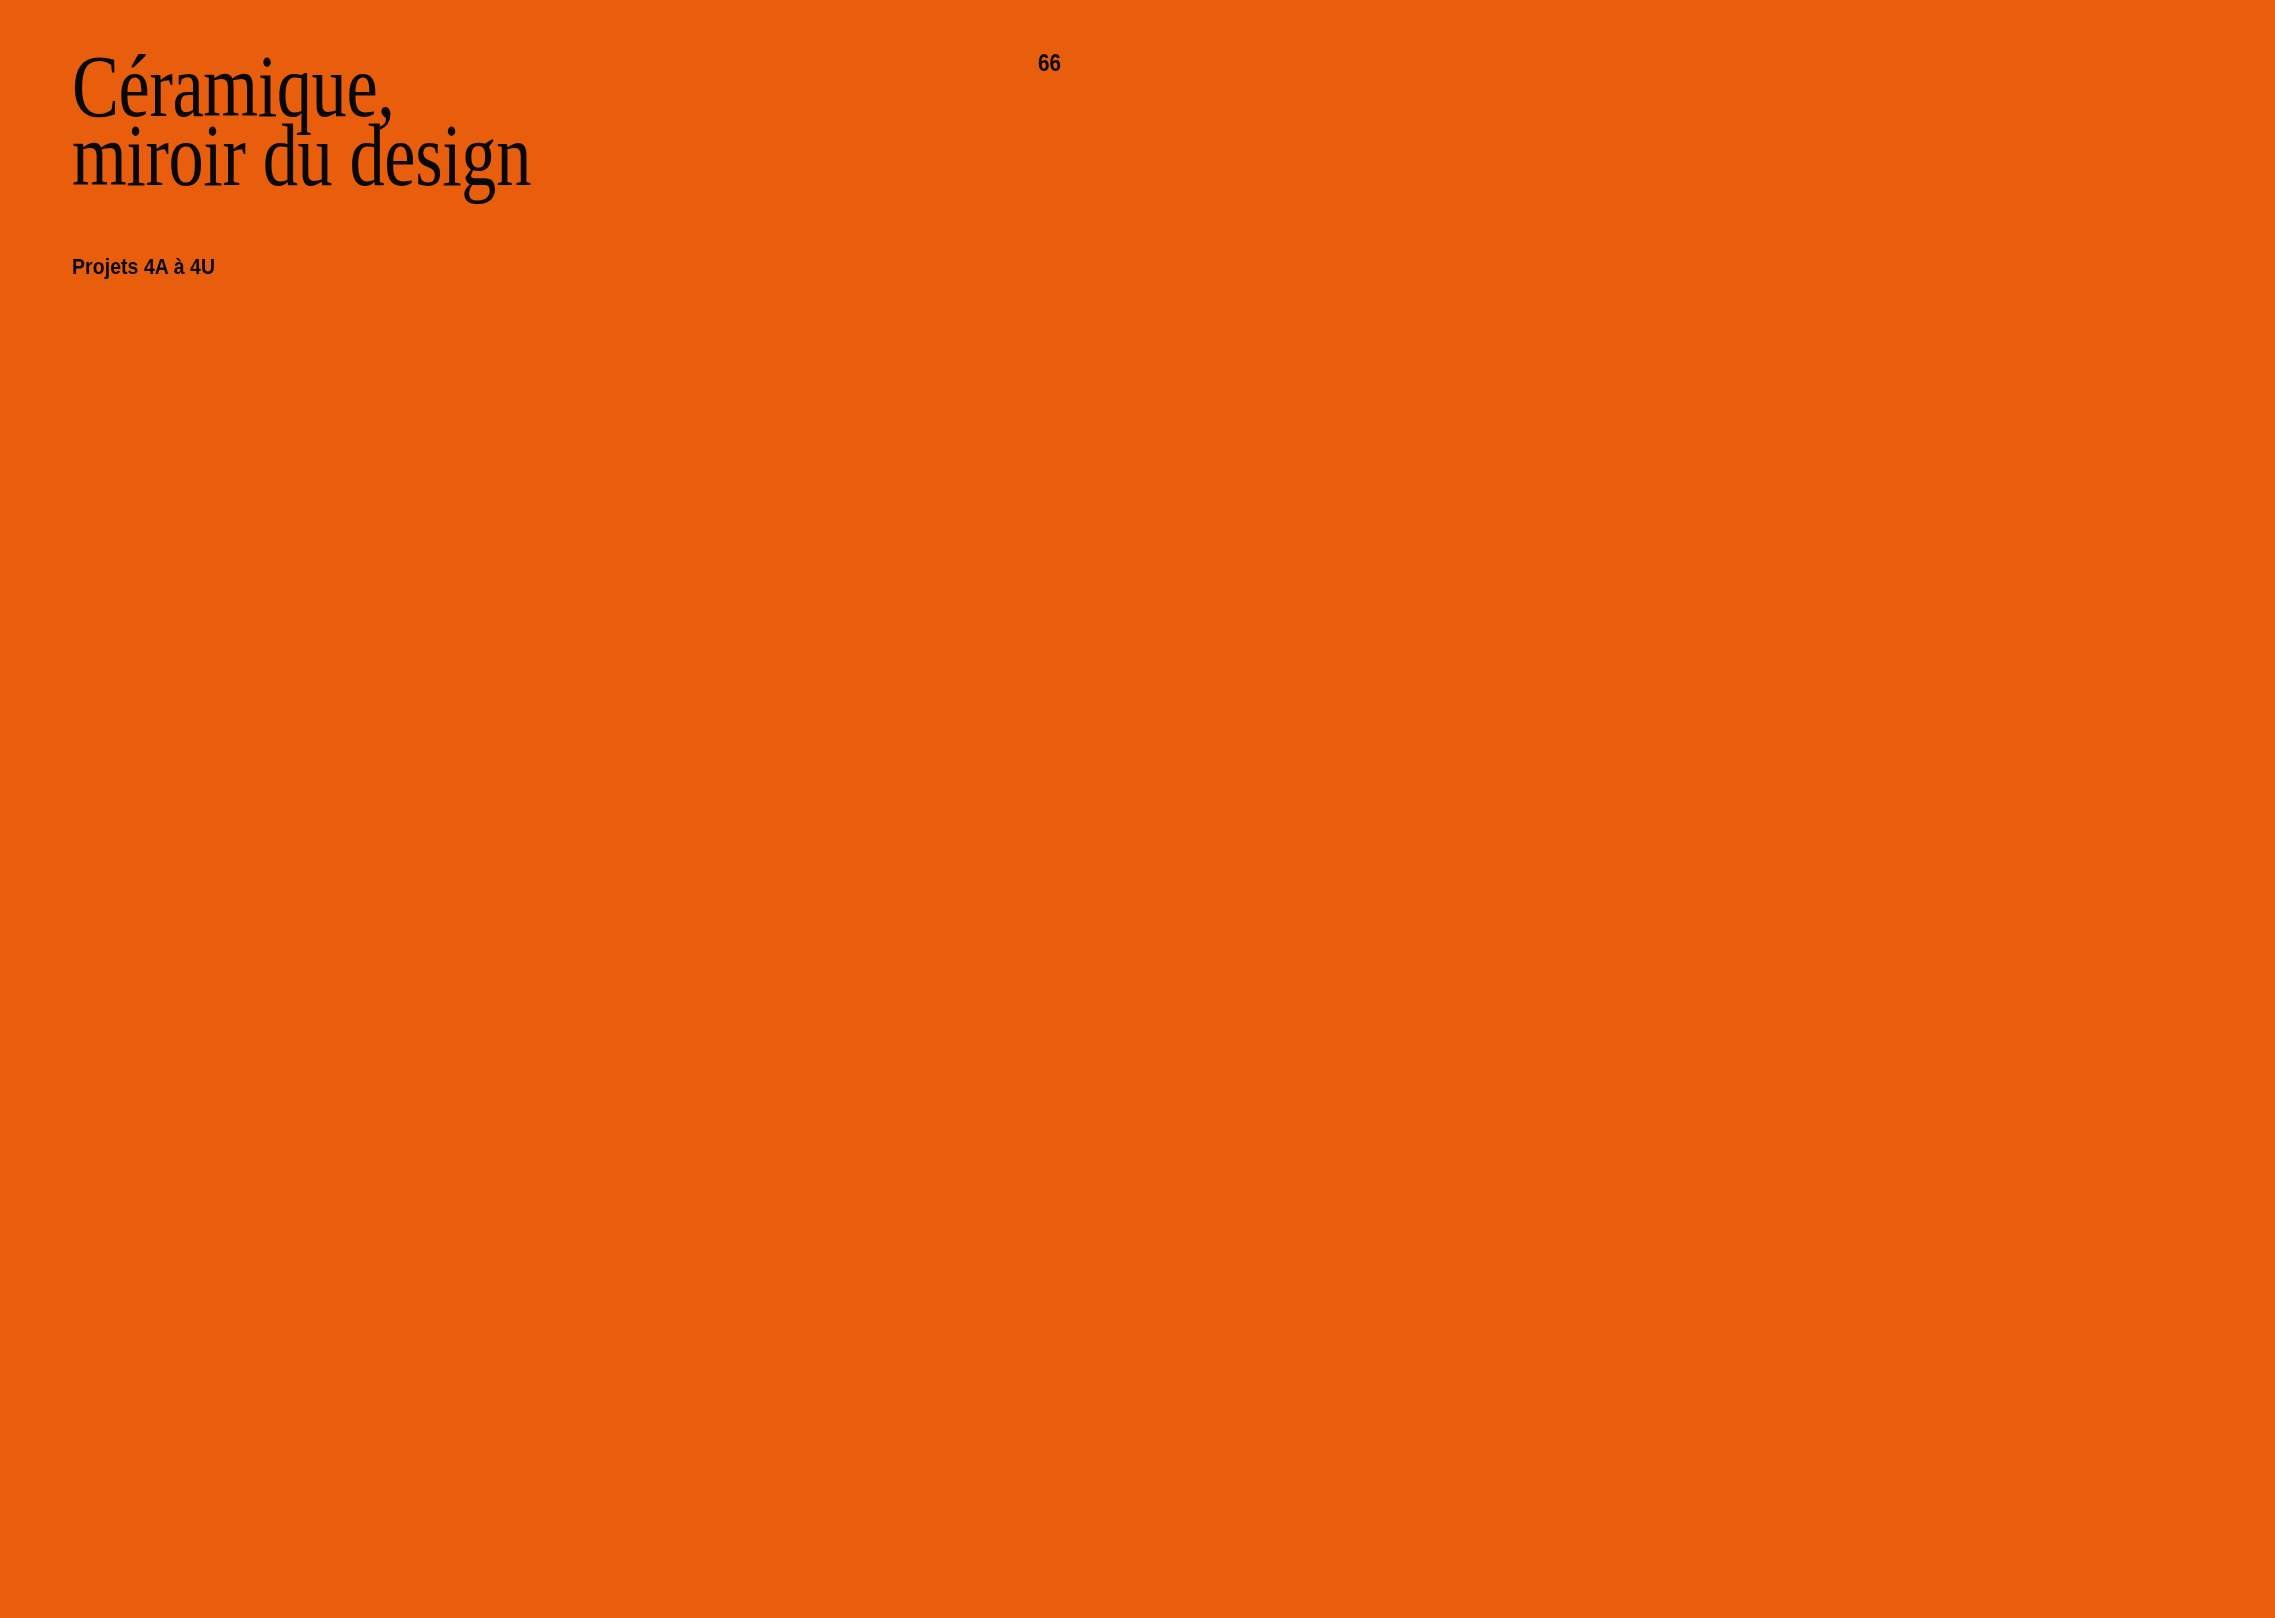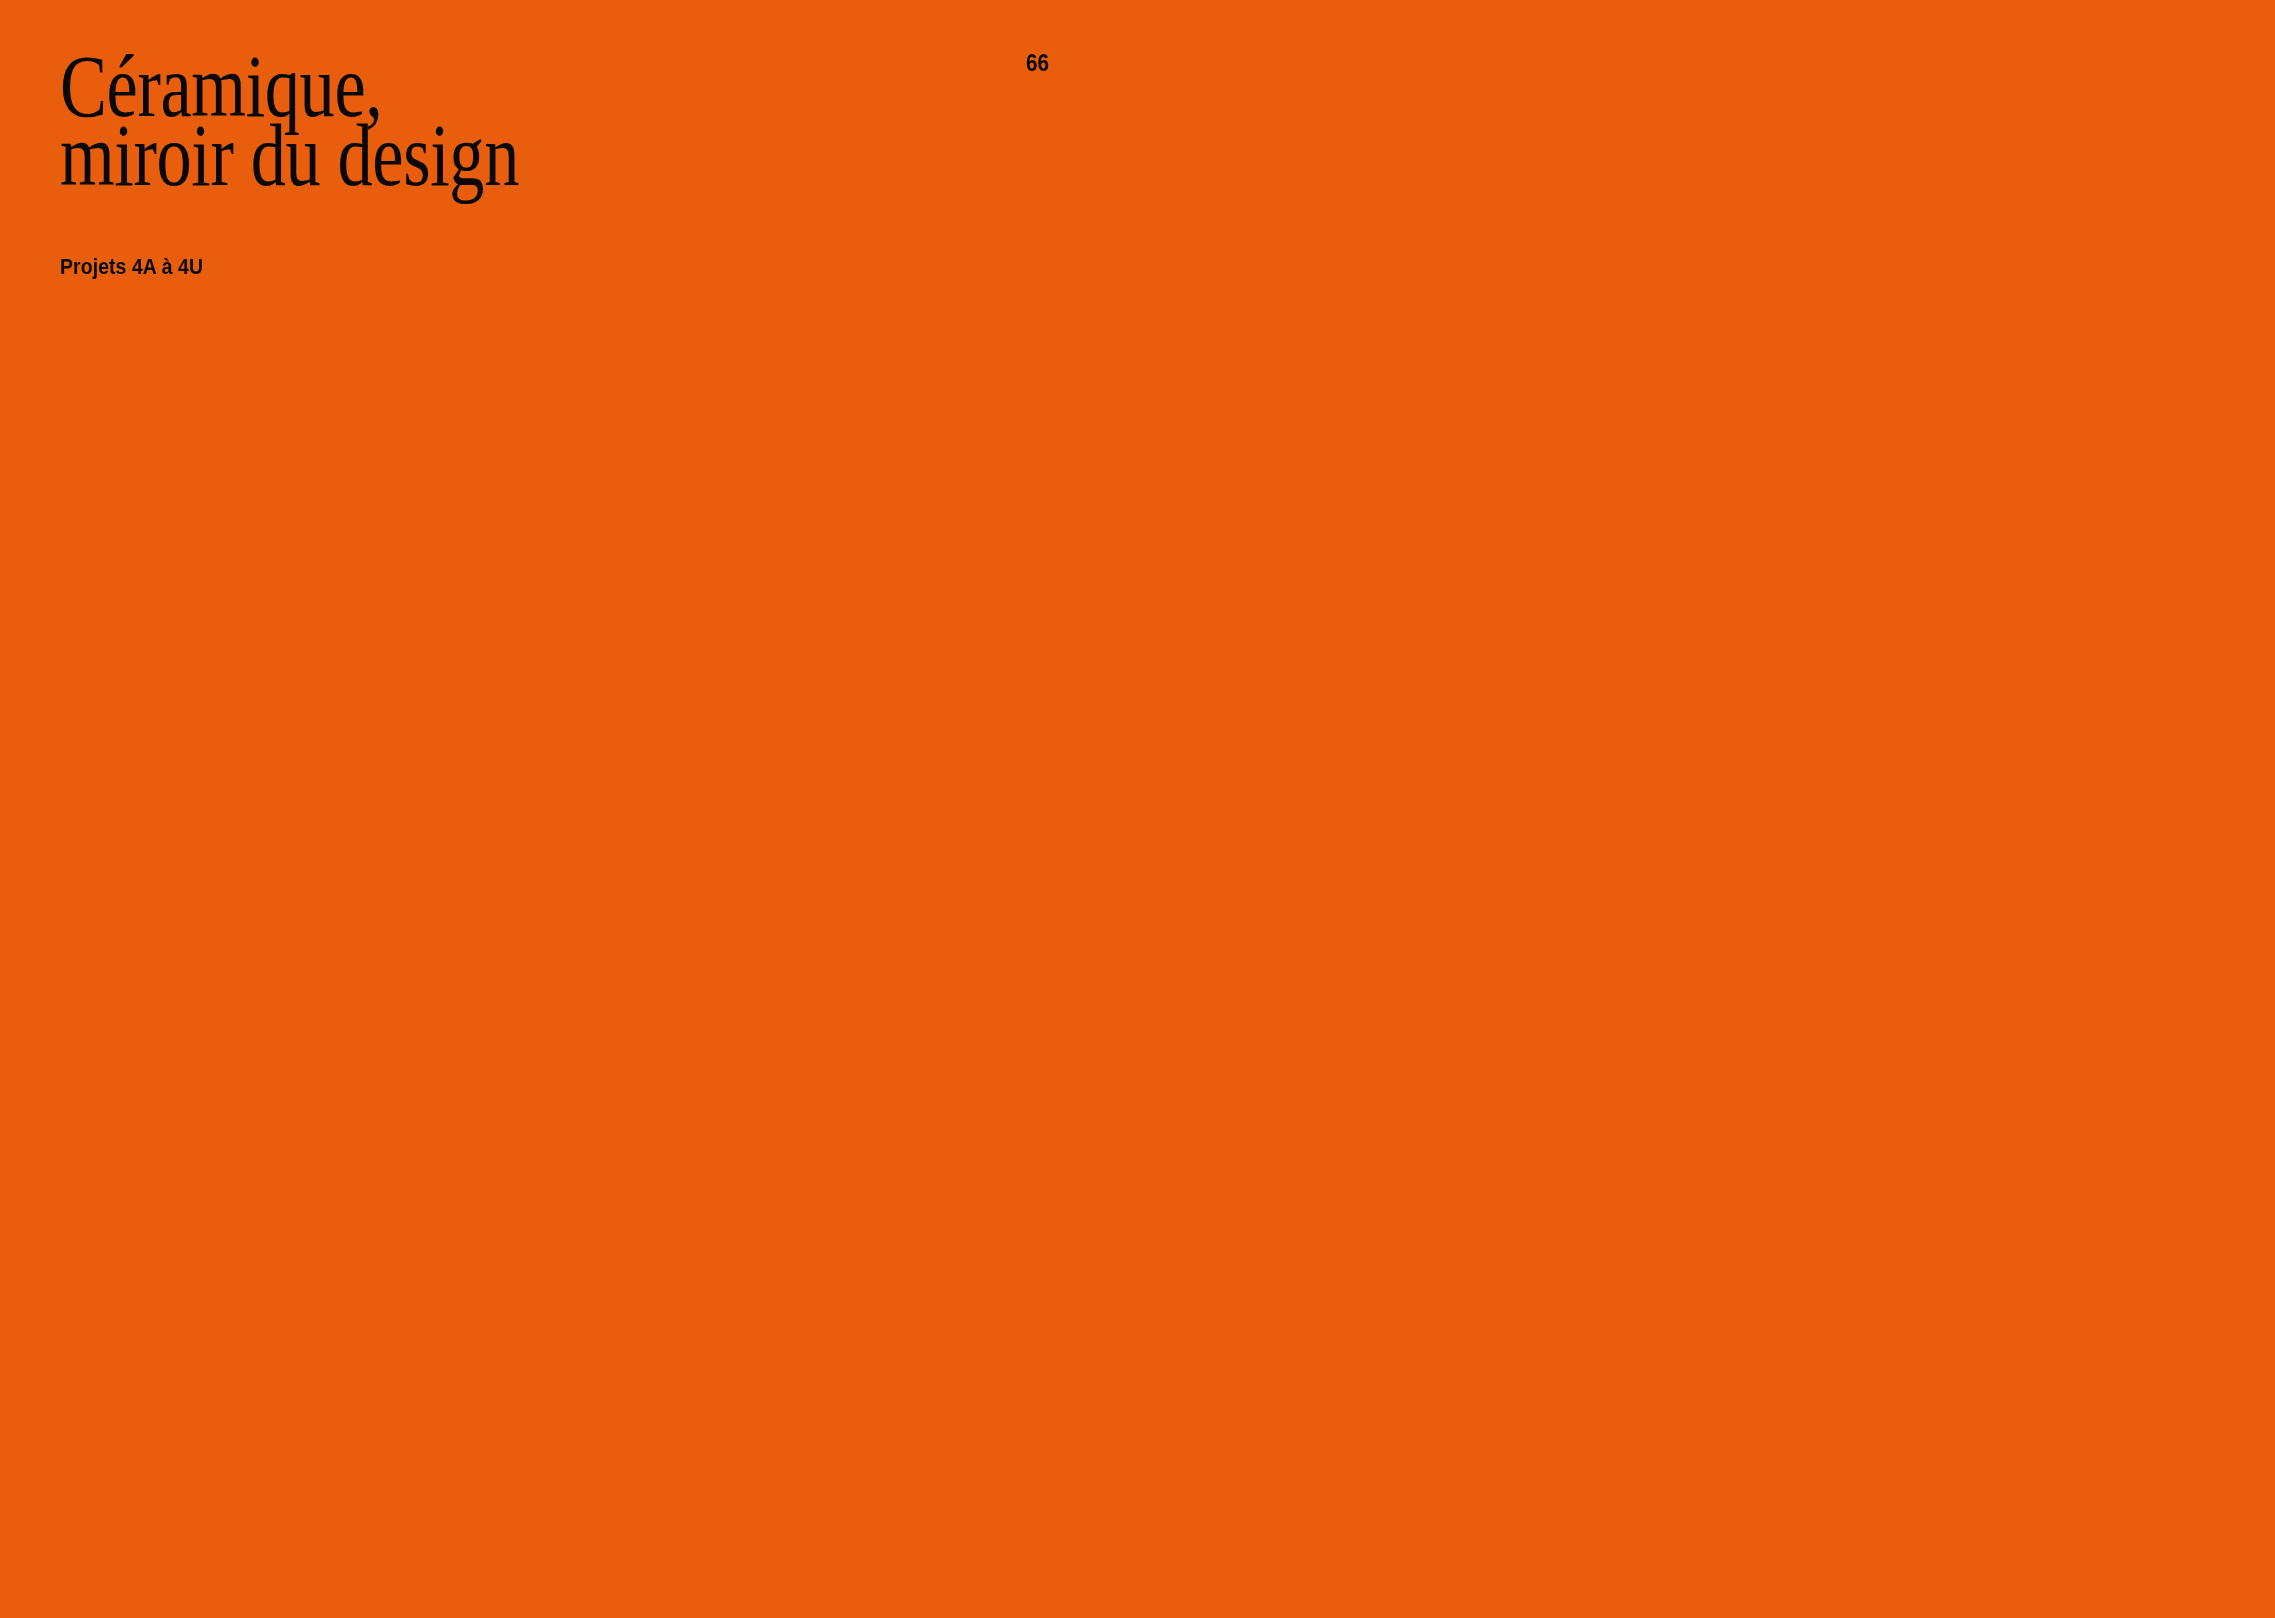--- a/index.html
+++ b/index.html
@@ -20,21 +20,21 @@
   .spread {
     position: relative;
     width: 2276px;
     height: 1618px;
     background: #e85e0c;
   }
 
   
   .page-left {
     position: absolute;
-    left: 0;
+    left: 12px;
     top: 0;
     width: 1138px;
     height: 1618px;
     padding-left: 20px;
   }
 
   .page-right {
     position: absolute;
     left: 1138px;
     top: 0;

